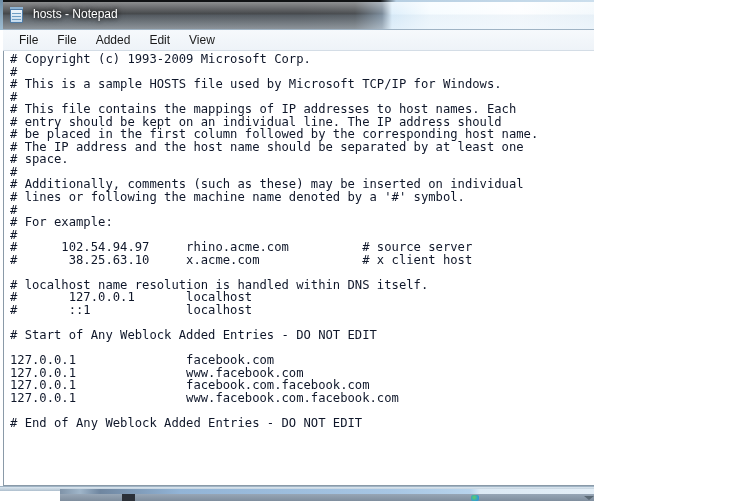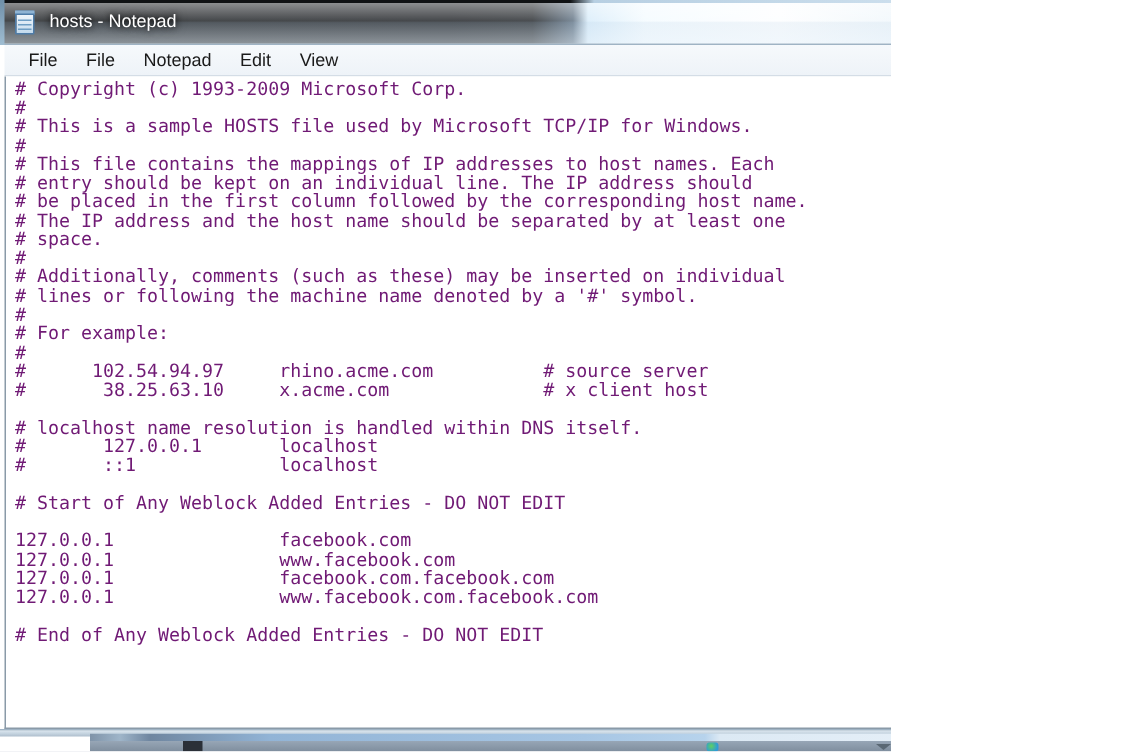--- a/index.html
+++ b/index.html
@@ -224,21 +224,21 @@
     padding: 2px 0 0 6px;
     box-sizing: border-box;
     overflow: hidden;
     background: #ffffff;
   }
   .code {
     margin: 0;
     font-family: "DejaVu Sans Mono", monospace;
     font-size: 12.2px;
     line-height: 12.55px;
-    color: #701a75;
+    color: #0f172a;
     white-space: pre;
     letter-spacing: 0px;
   }
 
   
   .vscroll {
     position: absolute;
     right: 0px;
     top: 0px;
     width: 20px;
@@ -385,21 +385,21 @@
         <span class="glyph-close">
             <i></i>
             <i></i>
           </span>
       </div>
     </div>
 
     <div class="menubar">
       <div class="menu-item">File</div>
       <div class="menu-item">File</div>
-      <div class="menu-item">Notepad</div>
+      <div class="menu-item">Added</div>
       <div class="menu-item">Edit</div>
       <div class="menu-item">View</div>
     </div>
 
     <div class="client">
       <div class="textarea">
         <pre class="code"># Copyright (c) 1993-2009 Microsoft Corp.
 #
 # This is a sample HOSTS file used by Microsoft TCP/IP for Windows.
 #

